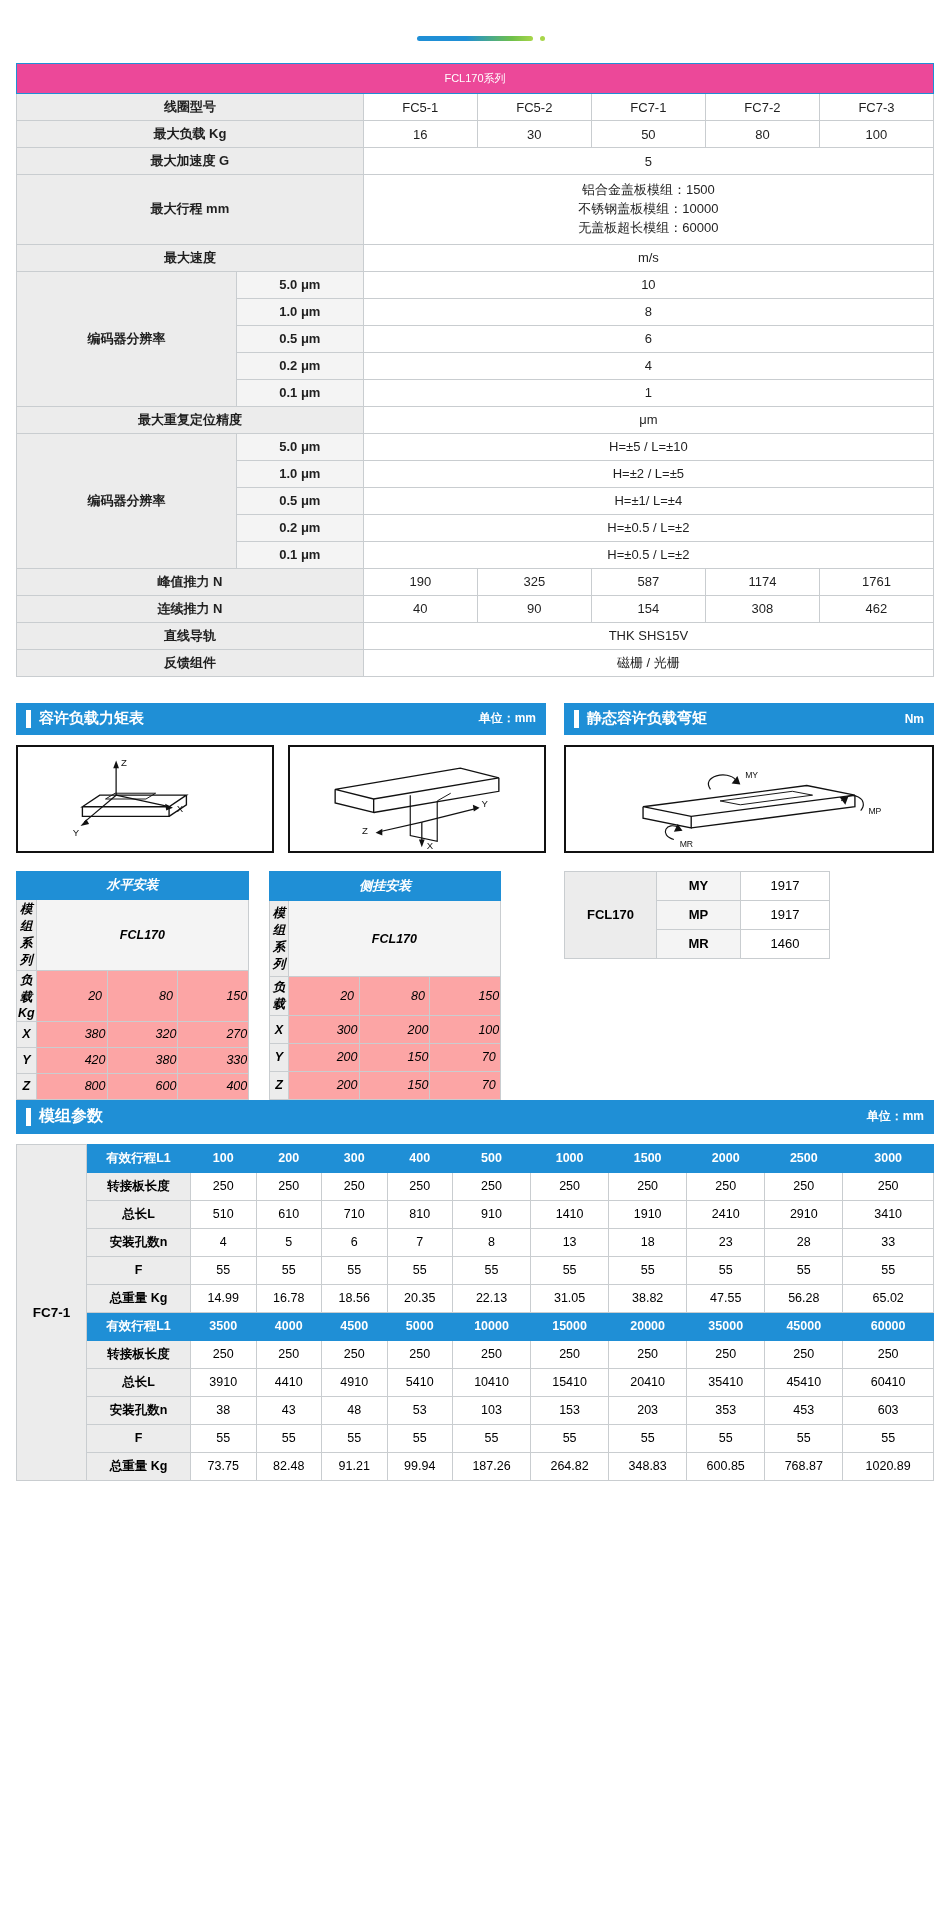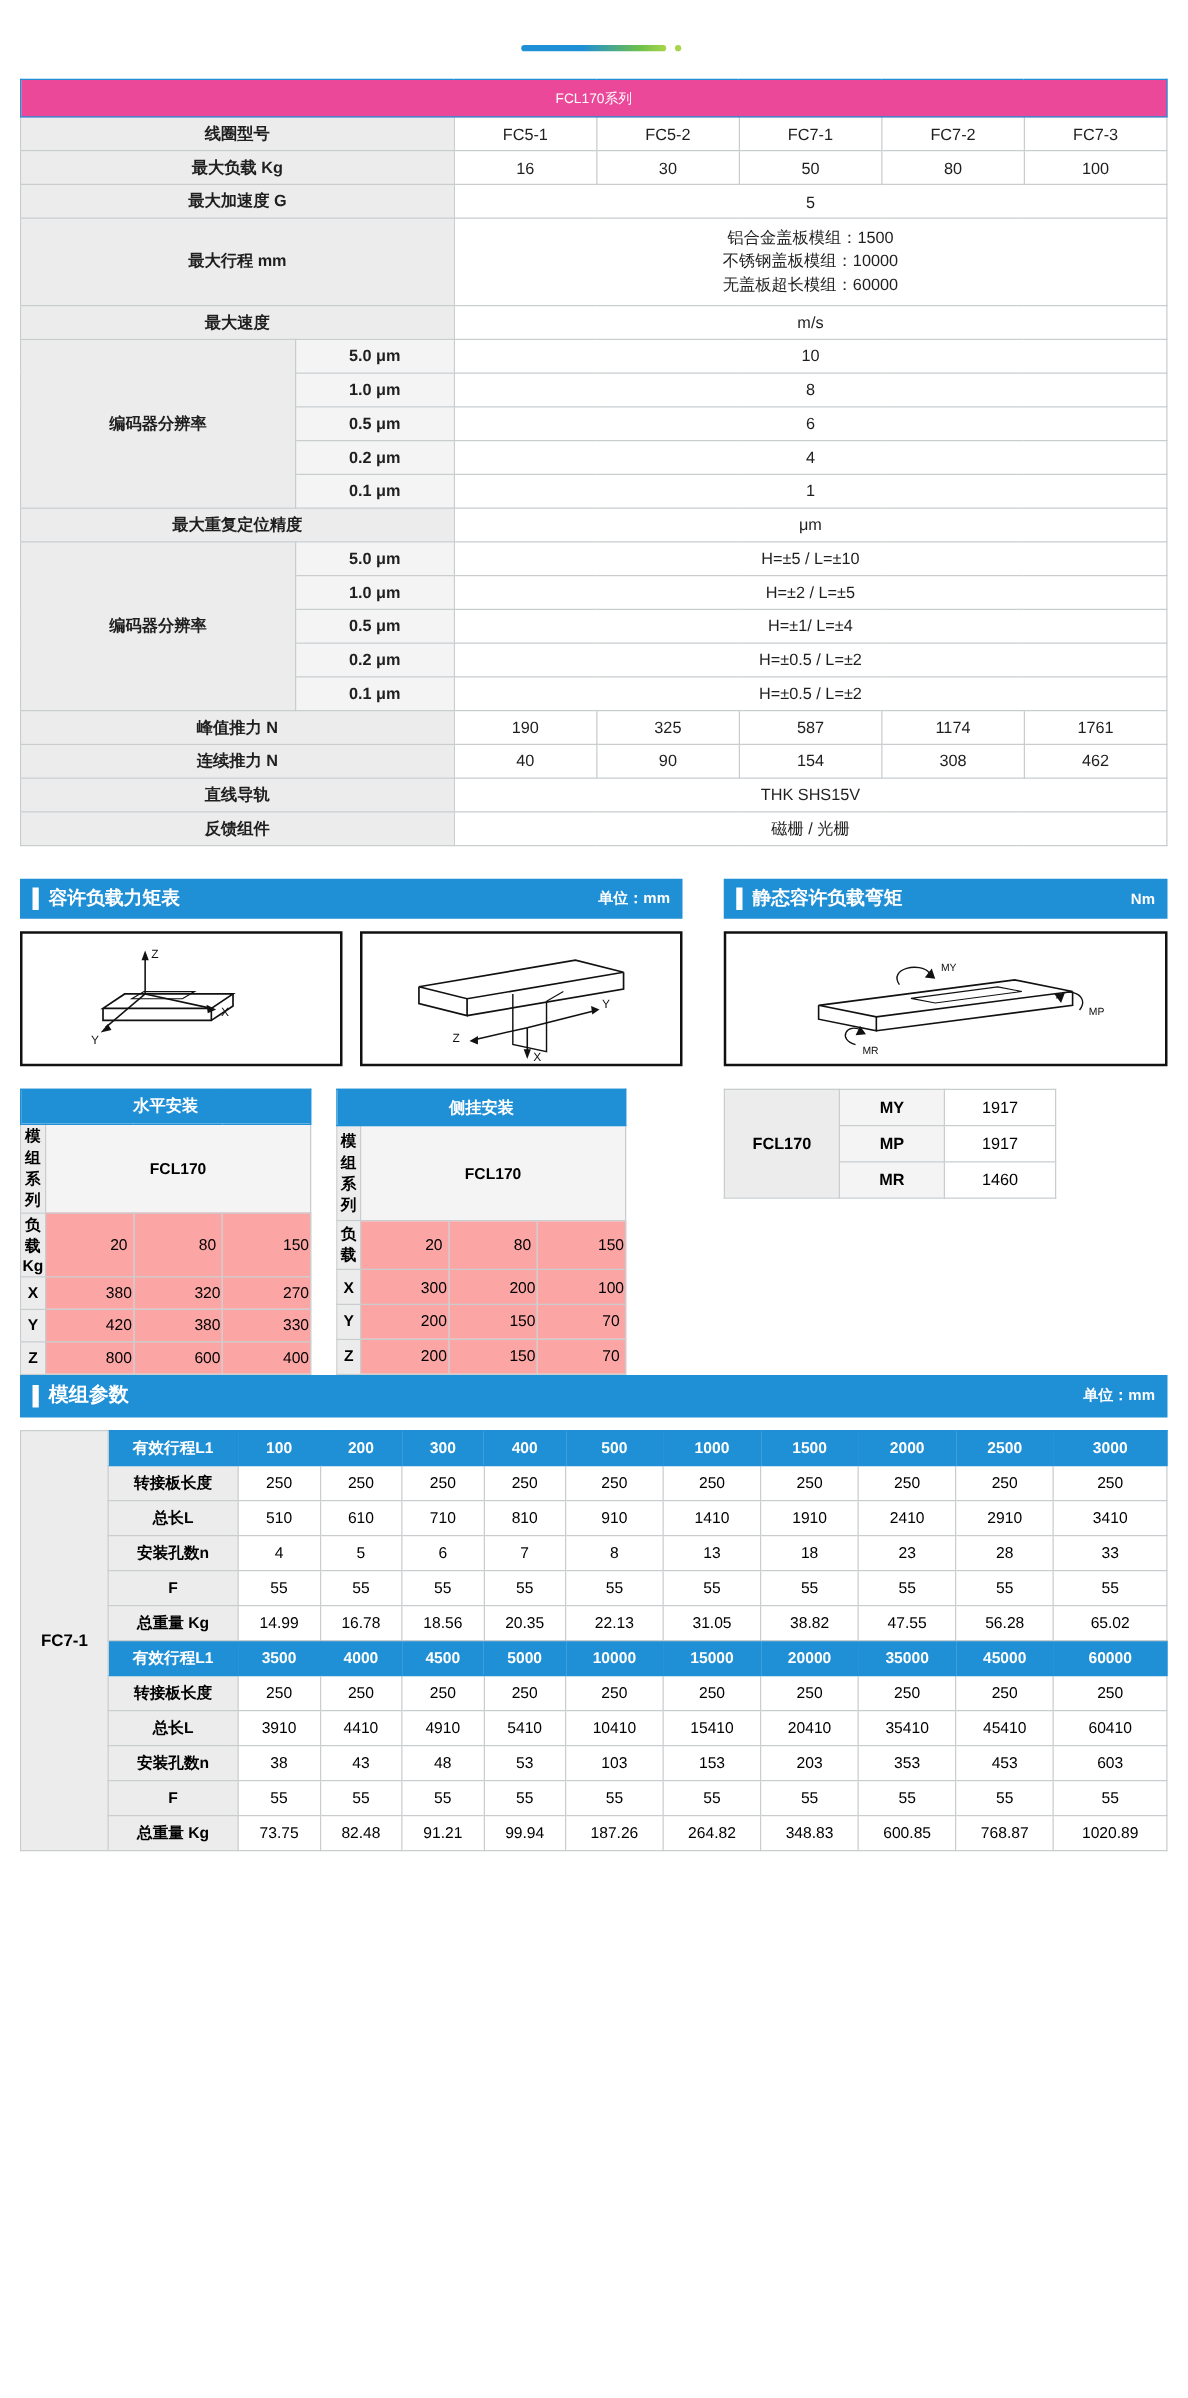--- a/index.html
+++ b/index.html
@@ -61,21 +61,21 @@
   }
   .lbl-sub {
     background: #f4f4f4;
     font-weight: bold;
     color: #1f1f1f;
   }
   .val { background: #fff; color: #1f1f1f; }
   .multiline { line-height: 1.45; padding: 6px 4px !important; }
 
   
-  .sec-row { display: flex; gap: 33px; margin-top: 26px; }
+  .sec-row { display: flex; gap: 18px; margin-top: 26px; }
   .col-left { width: 530px; }
   .col-right { flex: 1; }
 
   .bar {
     background: #1f8fd6;
     color: #fff;
     height: 32px;
     display: flex;
     align-items: center;
     padding: 0 10px;
@@ -104,21 +104,21 @@
   .diagram svg { display: block; width: 100%; height: 100%; }
   .diagram-right {
     border: 2px solid #111;
     height: 108px;
     margin-top: 10px;
     background: #fff;
   }
 
   
   .mini-wrap { display: flex; gap: 20px; margin-top: 18px; }
-  .mini-table { font-size: 12.5px; width: 232px; }
+  .mini-table { font-size: 12.5px; width: 232px; font-style: italic; }
   .mini-table td { height: 26px; }
   .mini-head {
     background: #1f8fd6; color: #fff; font-weight: bold;
     border: 1px solid #1f8fd6 !important; height: 28px !important;
     font-size: 13px;
   }
   .mini-table .rh { background: #ececec; font-weight: bold; width: 74px; }
   .mini-table .sub { background: #f4f4f4; font-weight: bold; }
   .mini-table .cell { background: #fca5a5; padding-left: 48px; }
 

